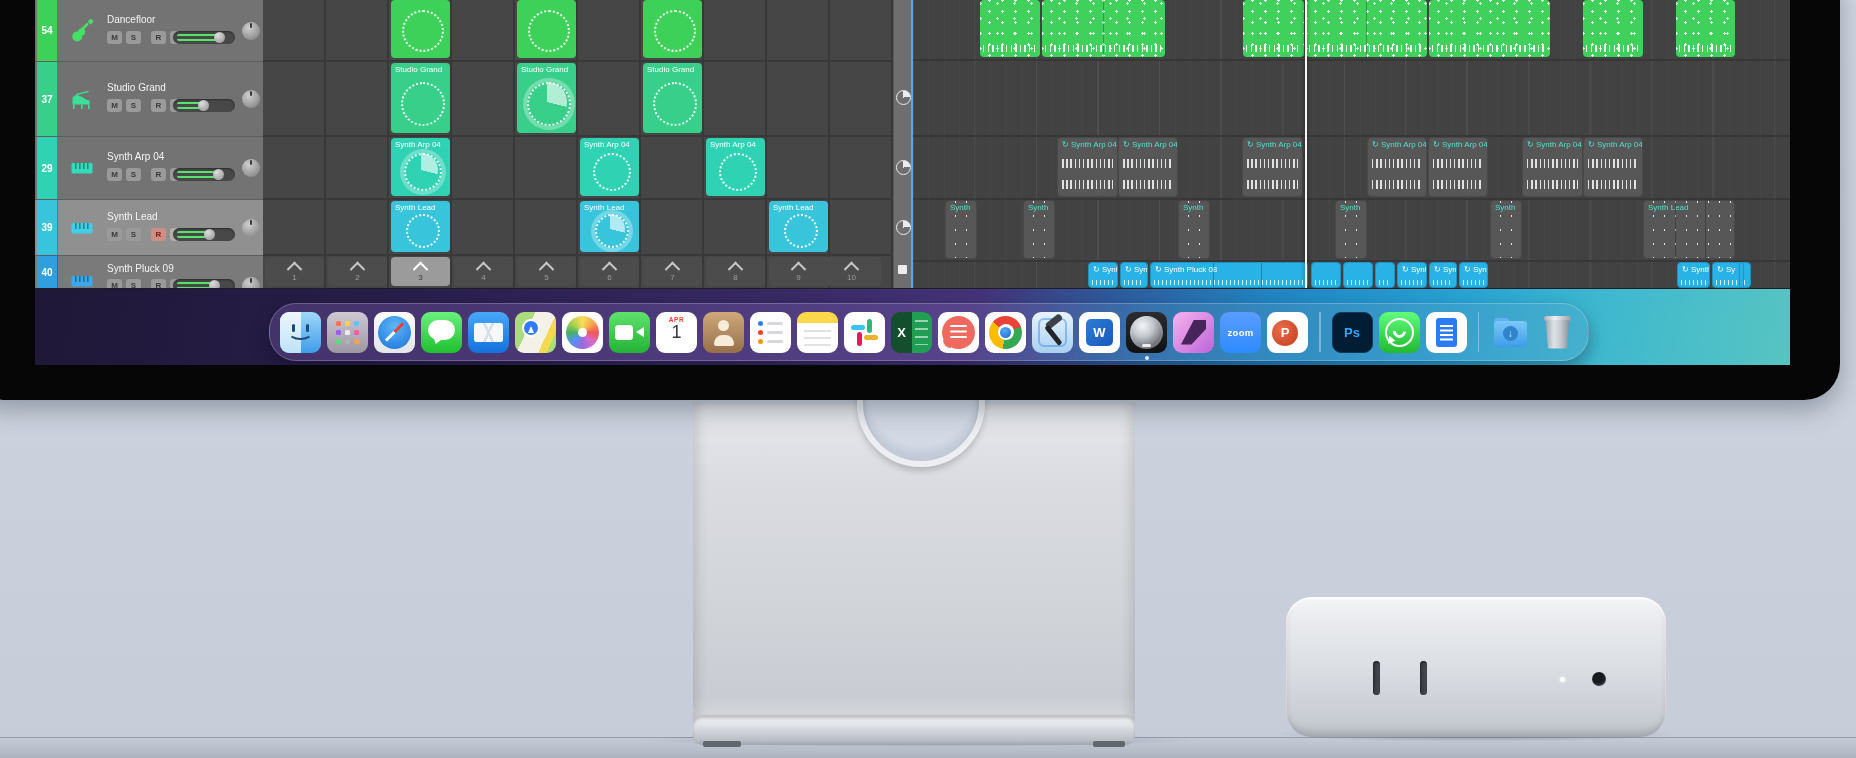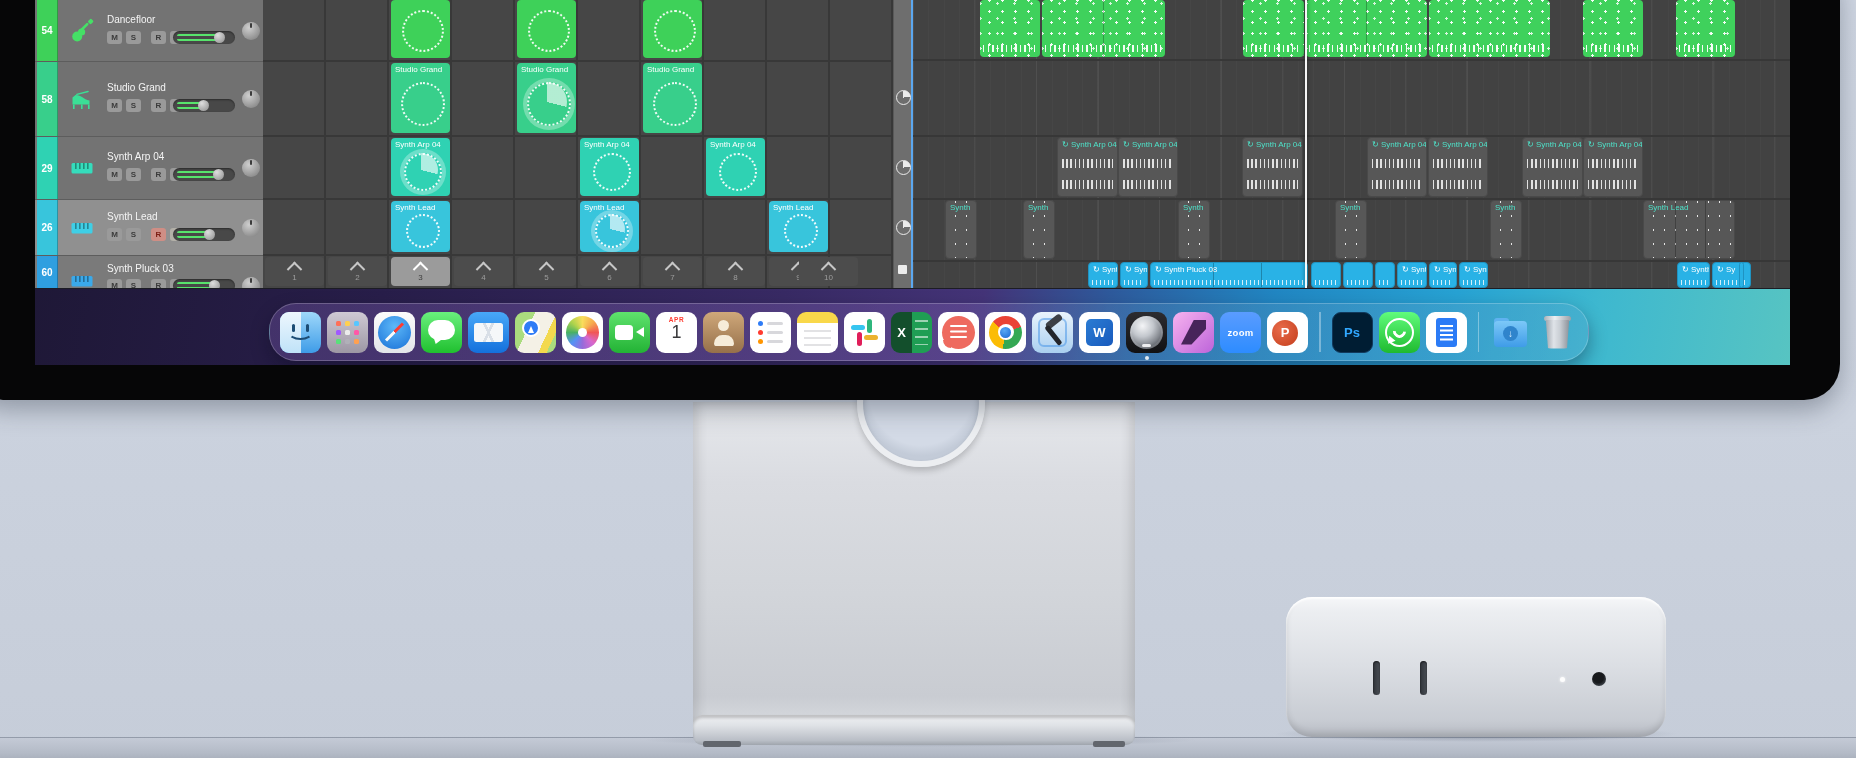--- a/index.html
+++ b/index.html
@@ -235,21 +235,21 @@
             <span class="tb">I</span>
           </div>
           <span class="slider" style="--fill: 78%;">
               <i class="sl-fill"></i>
               <i class="sl-thumb"></i>
             </span>
           <span class="knob"></span>
         </div>
 
         <div class="trow" style="top:62px;height:74px;background:#717171;">
-          <div class="tnum" style="background:#38cf8b;">58</div>
+          <div class="tnum" style="background:#38cf8b;">37</div>
           <div class="ticon">
             <svg width="26" height="26" viewBox="0 0 26 26">
                 <g fill="#3bdf96">
                   <path d="M3.5 18.5v-7l3-2.4c6.5 0 7.5 4.4 14 5.4v4z"></path>
                   <rect x="4" y="18.5" width="1.6" height="4.5"></rect>
                   <rect x="12" y="18.5" width="1.6" height="4.5"></rect>
                   <rect x="19" y="18.5" width="1.6" height="4.5"></rect>
                   <rect x="7" y="6.2" width="13" height="1.4" rx=".7" transform="rotate(-14 13.5 7)"></rect>
                 </g>
               </svg>
@@ -291,21 +291,21 @@
             <span class="tb">I</span>
           </div>
           <span class="slider" style="--fill: 75%;">
               <i class="sl-fill"></i>
               <i class="sl-thumb"></i>
             </span>
           <span class="knob"></span>
         </div>
 
         <div class="trow" style="top:200px;height:55px;background:#909090;">
-          <div class="tnum" style="background:#38c5dc;">26</div>
+          <div class="tnum" style="background:#38c5dc;">39</div>
           <div class="ticon">
             <svg width="26" height="26" viewBox="0 0 26 26">
                 <g fill="#3fcfe6">
                   <rect x="2.5" y="8" width="21" height="10.5" rx="1.5"></rect>
                 </g>
                 <g fill="rgba(0,0,0,.45)">
                   <rect x="6.2" y="8" width="1.3" height="6"></rect>
                   <rect x="10.2" y="8" width="1.3" height="6"></rect>
                   <rect x="14.2" y="8" width="1.3" height="6"></rect>
                   <rect x="18.2" y="8" width="1.3" height="6"></rect>
@@ -320,35 +320,35 @@
             <span class="tb i-on">I</span>
           </div>
           <span class="slider" style="--fill: 62%;">
               <i class="sl-fill"></i>
               <i class="sl-thumb"></i>
             </span>
           <span class="knob"></span>
         </div>
 
         <div class="trow" style="top:256px;height:32px;background:#7a7a7a;">
-          <div class="tnum" style="background:#2f9fe0;">60</div>
+          <div class="tnum" style="background:#2f9fe0;">40</div>
           <div class="ticon" style="top:18px;transform:none;">
             <svg width="26" height="26" viewBox="0 0 26 26">
                 <g fill="#3aa9ea">
                   <rect x="2.5" y="2" width="21" height="10.5" rx="1.5"></rect>
                 </g>
                 <g fill="rgba(0,0,0,.45)">
                   <rect x="6.2" y="2" width="1.3" height="6"></rect>
                   <rect x="10.2" y="2" width="1.3" height="6"></rect>
                   <rect x="14.2" y="2" width="1.3" height="6"></rect>
                   <rect x="18.2" y="2" width="1.3" height="6"></rect>
                 </g>
               </svg>
           </div>
-          <div class="tname" style="top:7px;">Synth Pluck 03</div>
+          <div class="tname" style="top:7px;">Synth Pluck 09</div>
           <div class="tbtns" style="top:23px;">
             <span class="tb">M</span>
             <span class="tb">S</span>
             <span class="tb" style="margin-left:6px;">R</span>
             <span class="tb">I</span>
           </div>
           <span class="slider" style="top: 23px; --fill: 70%;">
               <i class="sl-fill"></i>
               <i class="sl-thumb"></i>
             </span>
@@ -443,21 +443,21 @@
             <span class="snum">7</span>
           </div>
         <div class="sceneb" style="left:443px;">
             <i class="chev"></i>
             <span class="snum">8</span>
           </div>
         <div class="sceneb" style="left:506px;">
             <i class="chev"></i>
             <span class="snum">9</span>
           </div>
-        <div class="sceneb" style="left:536px;">
+        <div class="sceneb" style="left:559px;">
             <i class="chev"></i>
             <span class="snum">10</span>
           </div>
       </div>
 
       <div class="qcol">
         <i class="qpie" style="top:90px;"></i>
         <i class="qpie" style="top:160px;"></i>
         <i class="qpie" style="top:220px;"></i>
         <i class="qsq"></i>

